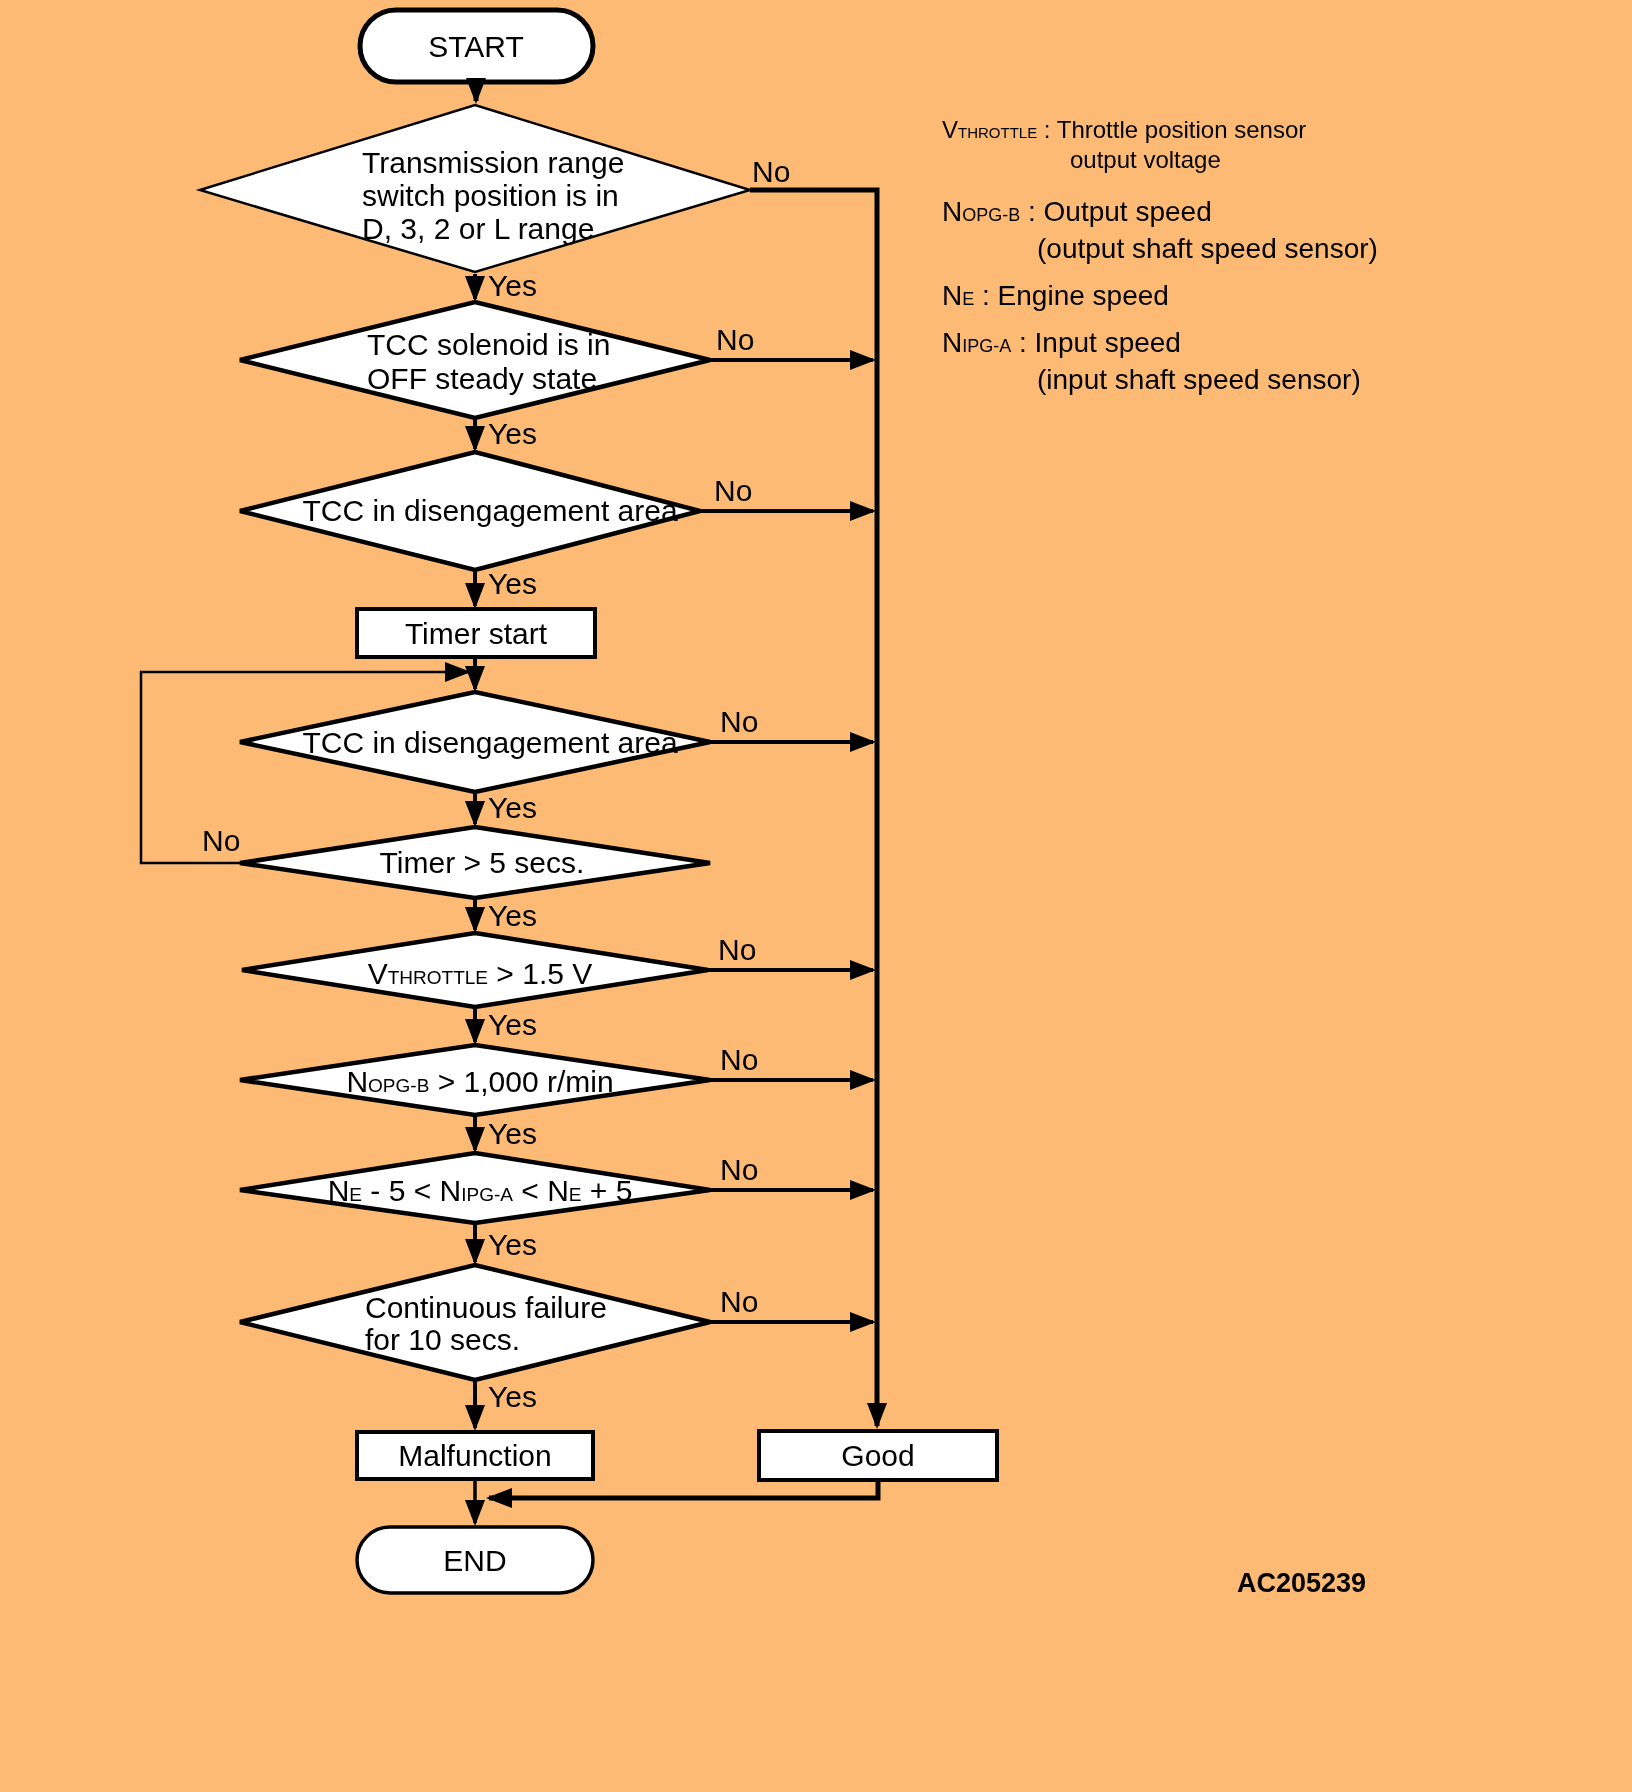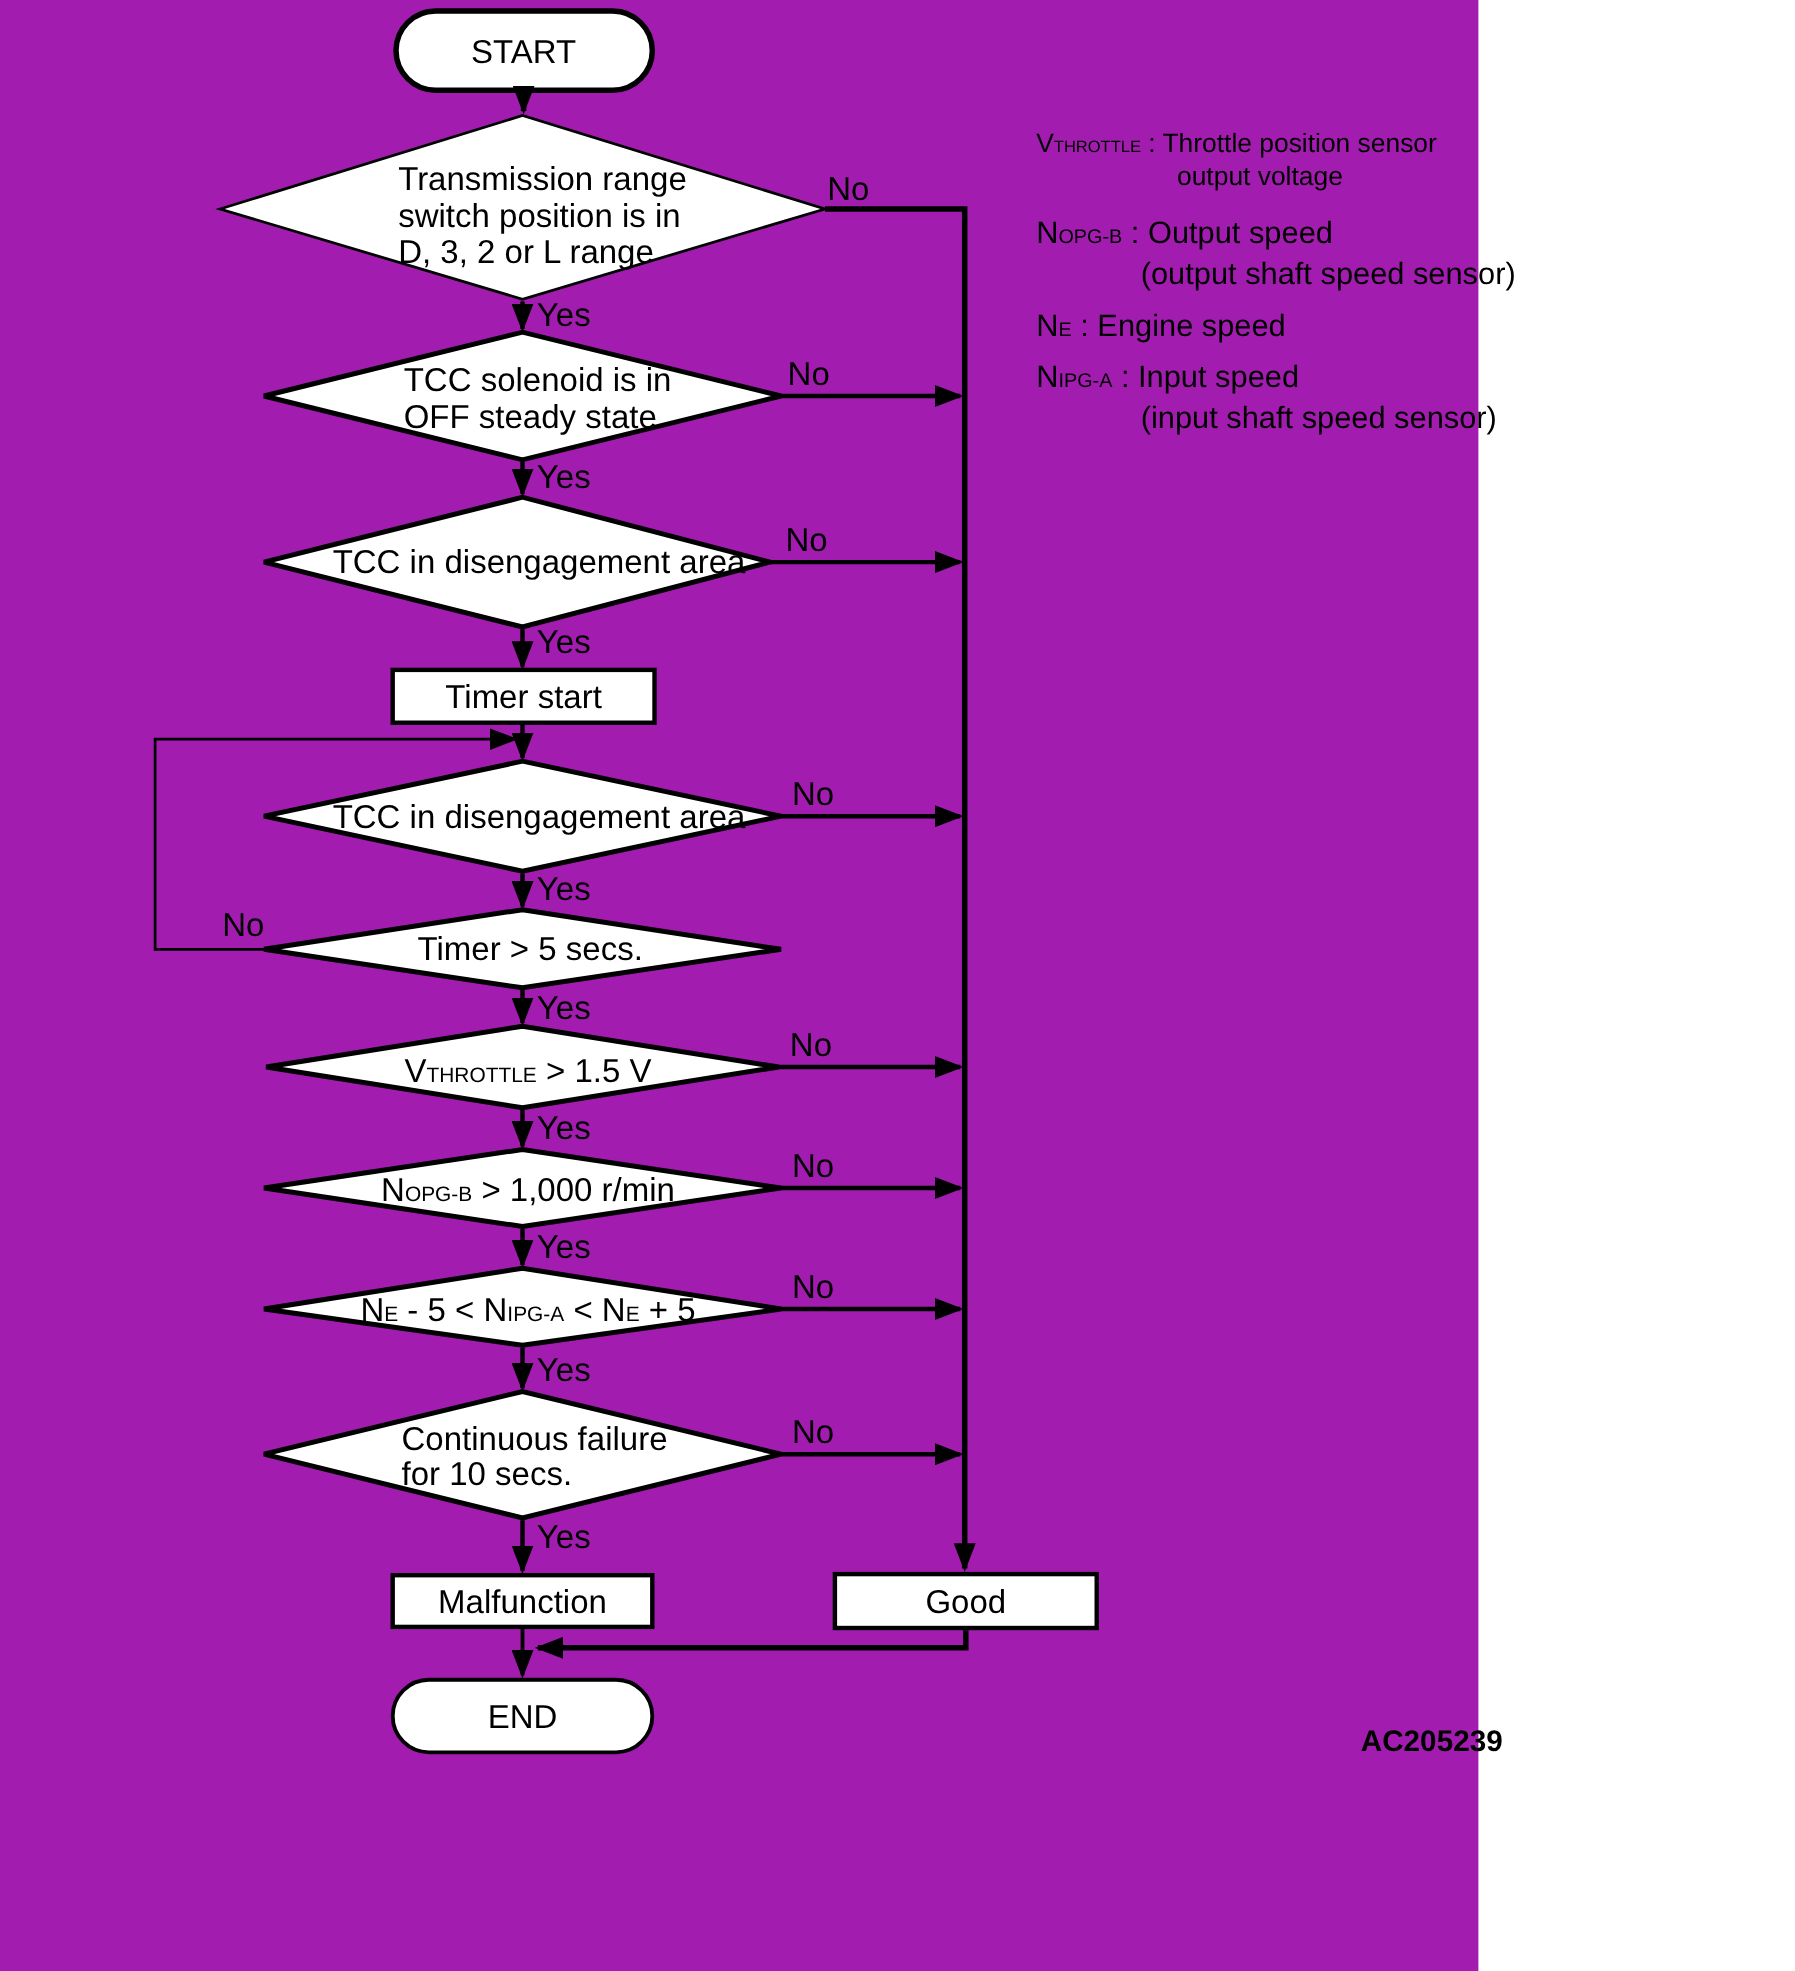--- a/index.html
+++ b/index.html
@@ -1,16 +1,16 @@
 <!DOCTYPE html>
 <html><head>
 <meta charset="utf-8">
 <style>
   html,body{margin:0;padding:0;background:#ffffff;}
-  .page{width:1344px;height:1792px;background:#a21caf;position:relative;}
+  .page{width:1632px;height:1792px;background:#fdba74;position:relative;}
   svg{display:block;}
   .shape{fill:#ffffff;stroke:#000000;stroke-linejoin:miter;}
   .edge{fill:none;stroke:#000000;stroke-linejoin:miter;}
   text{font-family:"Liberation Sans","DejaVu Sans",sans-serif;fill:#000000;}
   .t{font-size:30px;}
   .ts{font-size:19px;}
   .lbl{font-size:30px;}
   .lg{font-size:28px;}
   .lgs{font-size:18px;}
   .lg1{font-size:24px;}

